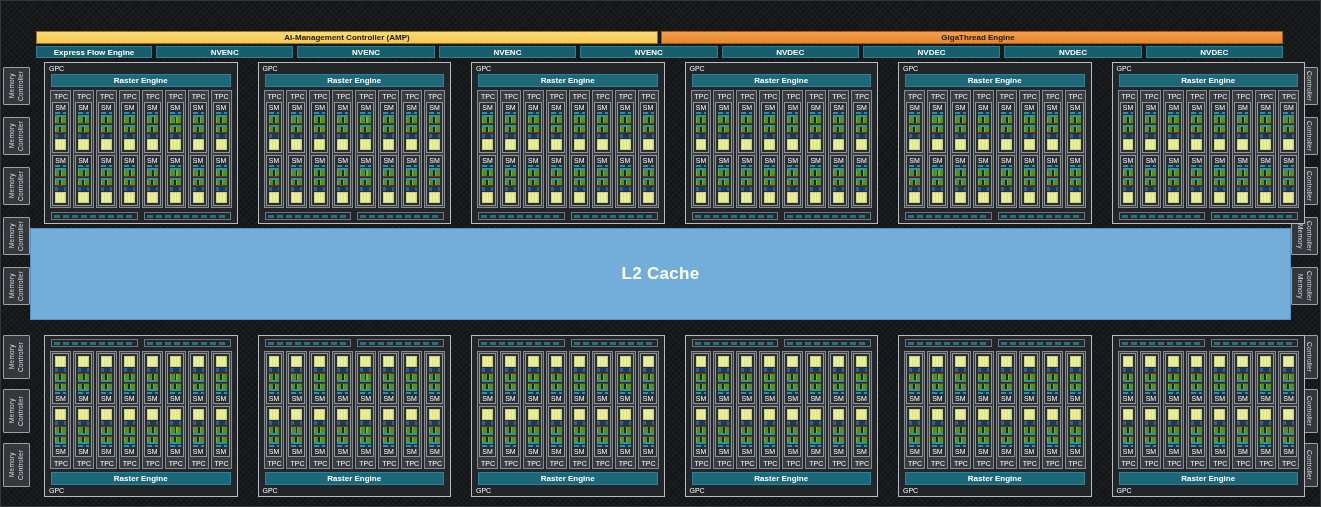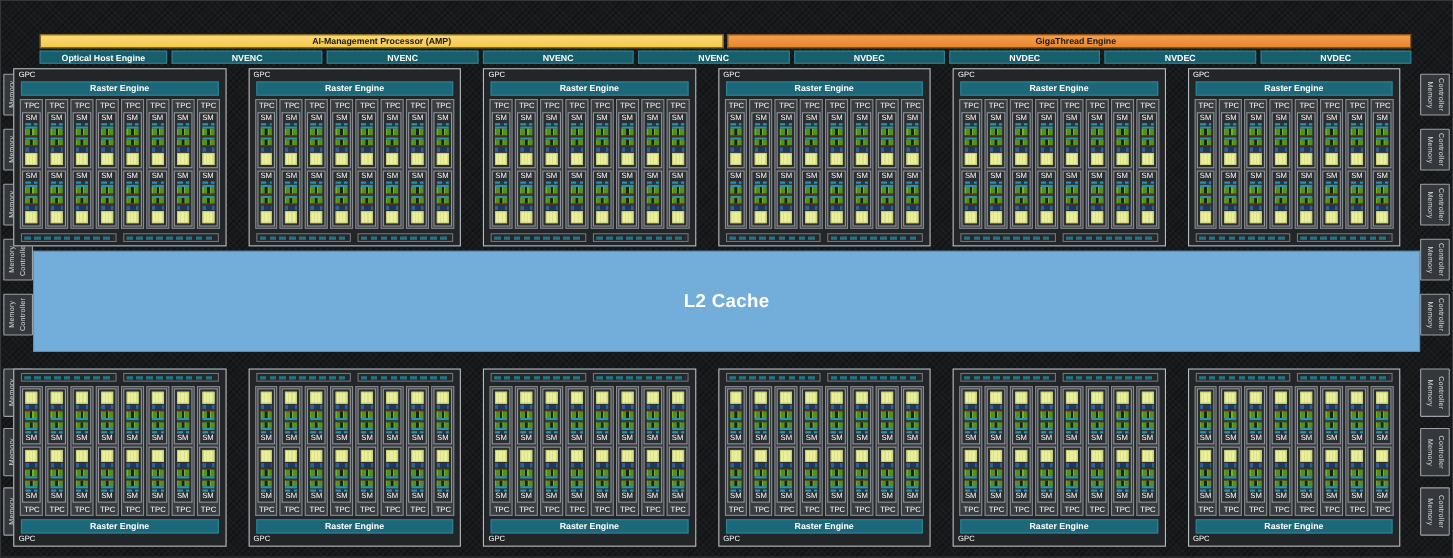--- a/index.html
+++ b/index.html
@@ -55,21 +55,21 @@
   }
   .memctl-text {
     color:#dcdee0; font-size:6.5px; line-height:1.45; text-align:center;
     letter-spacing:0.2px;
   }
   .mem-col.left  .memctl-text { writing-mode: vertical-rl; transform: rotate(180deg); }
   .mem-col.right .memctl-text { writing-mode: vertical-lr; }
 
   
   .gpc-row {
-    position:absolute; left:12px; width:1261px; height:162px;
+    position:absolute; left:44px; width:1261px; height:162px;
     display:flex; gap:20px;
   }
   .gpc-row.top { top:62px; }
   .gpc-row.bottom { top:335px; }
 
   .gpc {
     flex:1 1 0; border:1px solid #b7bcc0; background:#232629;
     display:flex; flex-direction:column; min-width:0;
   }
   .gpc.bottom { flex-direction:column-reverse; }
@@ -135,24 +135,24 @@
     position:absolute; left:30px; top:228px; width:1261px; height:92px;
     background:var(--l2-blue,#73aedb); border:1px solid #5590c0;
     display:flex; align-items:center; justify-content:center;
   }
   .l2 span { color:#fff; font-size:17px; font-weight:bold; letter-spacing:0.3px; }
 </style>
 </head>
 <body>
 
 <div class="die">
-  <div class="amp-bar">AI-Management Processor (AMP)</div>
+  <div class="amp-bar">AI-Management Controller (AMP)</div>
   <div class="gt-bar">GigaThread Engine</div>
   <div class="engine-row">
-      <div class="engine-seg narrow">Optical Host Engine</div>
+      <div class="engine-seg narrow">Express Flow Engine</div>
       <div class="engine-seg">NVENC</div>
       <div class="engine-seg">NVENC</div>
       <div class="engine-seg">NVENC</div>
       <div class="engine-seg">NVENC</div>
       <div class="engine-seg">NVDEC</div>
       <div class="engine-seg">NVDEC</div>
       <div class="engine-seg">NVDEC</div>
       <div class="engine-seg">NVDEC</div>
     </div>
 

